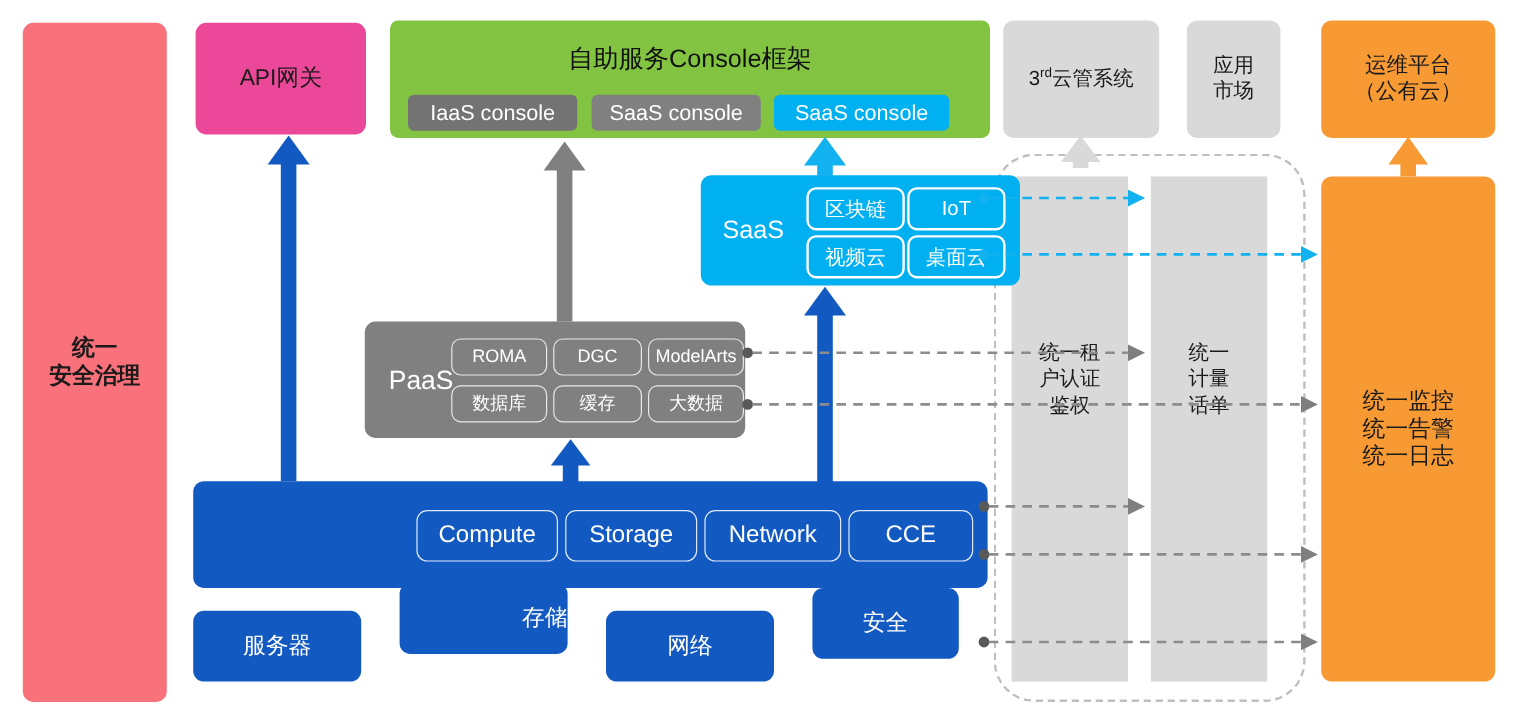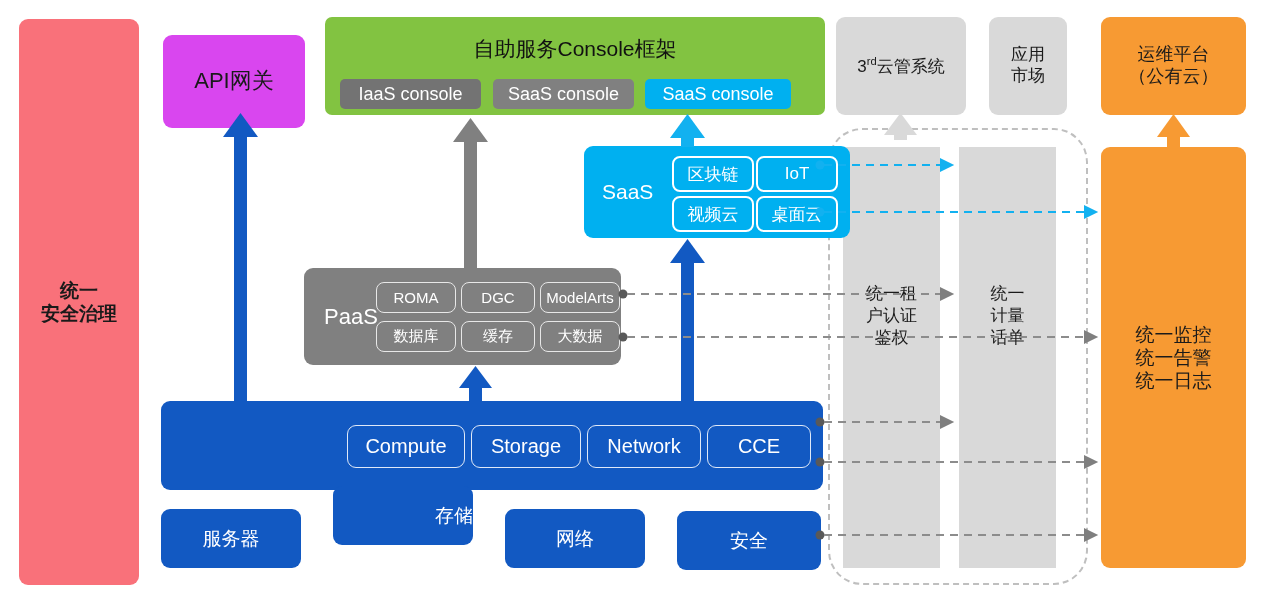--- a/index.html
+++ b/index.html
@@ -3,21 +3,21 @@
 <meta charset="utf-8">
 <style>
   html,body{margin:0;padding:0;background:#ffffff;}
   body{font-family:"Liberation Sans","DejaVu Sans",sans-serif;}
   #canvas{position:relative;width:1265px;height:605px;background:#fff;overflow:hidden;}
   .box{position:absolute;box-sizing:border-box;display:flex;align-items:center;justify-content:center;text-align:center;line-height:1.22;}
 
   
   .red-panel{background:#f9717a;border-radius:9px;color:#1a1a1a;font-size:19px;font-weight:600;}
   
-  .apigw{background:#d946ef;border-radius:9px;color:#1a1a1a;font-size:22px;margin-top:16px;}
+  .apigw{background:#ec4899;border-radius:9px;color:#1a1a1a;font-size:19px;}
   
   .console-frame{background:#82c341;border-radius:7px;}
   .console-title{position:absolute;left:0;right:0;top:18px;text-align:center;font-size:21px;color:#111;}
   .console-chip{position:absolute;border-radius:5px;display:flex;align-items:center;justify-content:center;font-size:18px;color:#fff;}
   .chip-iaas{background:#737373;}
   .chip-paas{background:#808080;}
   .chip-saas{background:#00b0f0;}
   
   .gray-box{background:#d9d9d9;border-radius:9px;color:#1a1a1a;font-size:17px;}
   
@@ -159,21 +159,21 @@
 
   <div class="box blue-box" style="left:161px;top:509px;width:140px;height:59px;">
     <span>服务器</span>
   </div>
   <div class="box blue-box" style="left:333px;top:486px;width:140px;height:59px;justify-content:flex-end;">
     <span>存储</span>
   </div>
   <div class="box blue-box" style="left:505px;top:509px;width:140px;height:59px;">
     <span>网络</span>
   </div>
-  <div class="box blue-box" style="left:677px;top:511px;width:144px;height:59px;">
+  <div class="box blue-box" style="left:677px;top:490px;width:122px;height:59px;">
     <span>安全</span>
   </div>
 
   <svg class="overlay" viewBox="0 0 1265 605">
     <defs>
       <marker id="m-gray" markerWidth="7" markerHeight="7" refX="5.5" refY="3.2" orient="auto">
         <path d="M0,0 L6.5,3.2 L0,6.4 z" fill="#7f7f7f"></path>
       </marker>
       <marker id="m-cyan" markerWidth="7" markerHeight="7" refX="5.5" refY="3.2" orient="auto">
         <path d="M0,0 L6.5,3.2 L0,6.4 z" fill="#12b1f0"></path>

